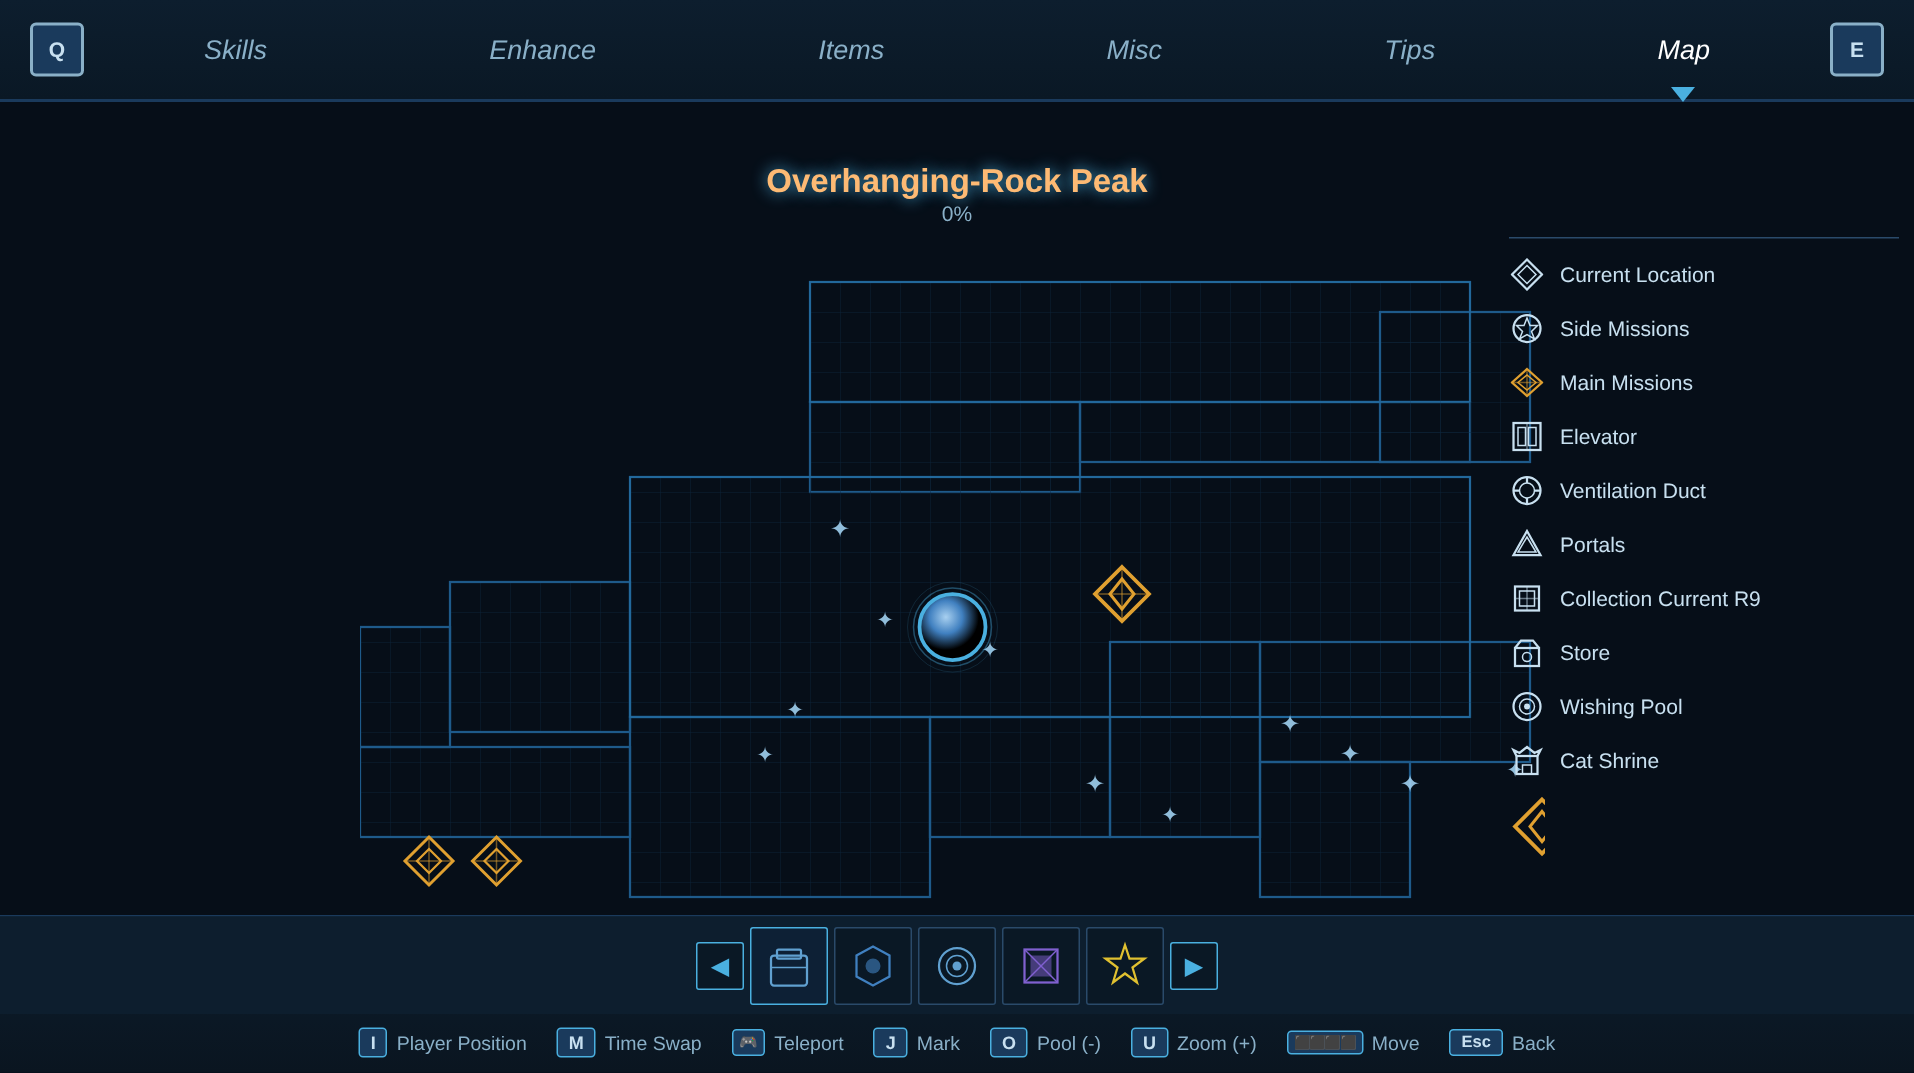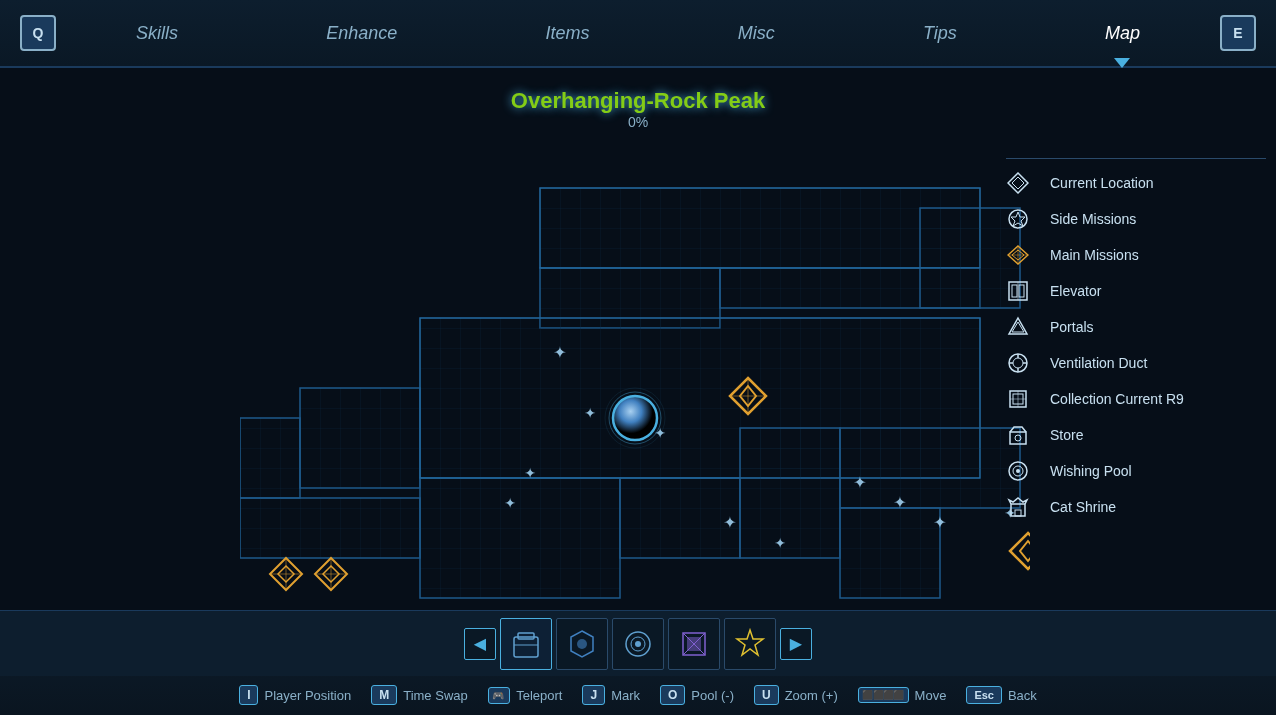--- a/index.html
+++ b/index.html
@@ -95,24 +95,25 @@
     .location-title {
       position: absolute;
       top: 20px;
       left: 50%;
       transform: translateX(-50%);
       text-align: center;
       z-index: 5;
     }
 
     .location-name {
-      color: #84cc16;
+      color: #fdba74;
       font-size: 22px;
       font-weight: bold;
       text-shadow: 0 0 10px #4ab0e0;
+      margin-top: 20px;
     }
 
     .location-percent {
       color: #8ab0c8;
       font-size: 14px;
       text-align: center;
     }
 
     
     .map-area {
@@ -140,21 +141,21 @@
     .legend-divider {
       width: 100%;
       height: 1px;
       background: #2a4a6a;
       margin-bottom: 10px;
     }
 
     .legend-item {
       display: flex;
       align-items: center;
-      gap: 20px;
+      gap: 10px;
       margin-bottom: 8px;
       padding: 2px 0;
     }
 
     .legend-icon {
       width: 24px;
       height: 24px;
       display: flex;
       align-items: center;
       justify-content: center;
@@ -433,44 +434,44 @@
           <rect x="12" y="5" width="5" height="12" fill="none" stroke="#c8e0f0" stroke-width="1"></rect>
           <line x1="11" y1="2" x2="11" y2="20" stroke="#c8e0f0" stroke-width="1" opacity="0.5"></line>
         </svg>
       </div>
       <span class="legend-label">Elevator</span>
     </div>
 
     <div class="legend-item">
       <div class="legend-icon">
         <svg width="22" height="22" viewBox="0 0 22 22">
-          <polygon points="11,2 20,18 2,18" fill="none" stroke="#c8e0f0" stroke-width="1.5"></polygon>
-          <polygon points="11,6 17,16 5,16" fill="none" stroke="#c8e0f0" stroke-width="1"></polygon>
-        </svg>
-      </div>
-      <span class="legend-label">Portals</span>
-    </div>
-
-    <div class="legend-item">
-      <div class="legend-icon">
-        <svg width="22" height="22" viewBox="0 0 22 22">
           <circle cx="11" cy="11" r="9" fill="none" stroke="#c8e0f0" stroke-width="1.5"></circle>
           <circle cx="11" cy="11" r="5" fill="none" stroke="#c8e0f0" stroke-width="1"></circle>
           <line x1="11" y1="2" x2="11" y2="6" stroke="#c8e0f0" stroke-width="1.5"></line>
           <line x1="11" y1="16" x2="11" y2="20" stroke="#c8e0f0" stroke-width="1.5"></line>
           <line x1="2" y1="11" x2="6" y2="11" stroke="#c8e0f0" stroke-width="1.5"></line>
           <line x1="16" y1="11" x2="20" y2="11" stroke="#c8e0f0" stroke-width="1.5"></line>
         </svg>
       </div>
       <span class="legend-label">Ventilation Duct</span>
     </div>
 
     <div class="legend-item">
       <div class="legend-icon">
         <svg width="22" height="22" viewBox="0 0 22 22">
+          <polygon points="11,2 20,18 2,18" fill="none" stroke="#c8e0f0" stroke-width="1.5"></polygon>
+          <polygon points="11,6 17,16 5,16" fill="none" stroke="#c8e0f0" stroke-width="1"></polygon>
+        </svg>
+      </div>
+      <span class="legend-label">Portals</span>
+    </div>
+
+    <div class="legend-item">
+      <div class="legend-icon">
+        <svg width="22" height="22" viewBox="0 0 22 22">
           <rect x="3" y="3" width="16" height="16" fill="none" stroke="#c8e0f0" stroke-width="1.5"></rect>
           <rect x="6" y="6" width="10" height="10" fill="none" stroke="#c8e0f0" stroke-width="1"></rect>
           <line x1="3" y1="11" x2="19" y2="11" stroke="#c8e0f0" stroke-width="1" opacity="0.5"></line>
           <line x1="11" y1="3" x2="11" y2="19" stroke="#c8e0f0" stroke-width="1" opacity="0.5"></line>
         </svg>
       </div>
       <span class="legend-label">Collection Current R9</span>
     </div>
 
     <div class="legend-item">

